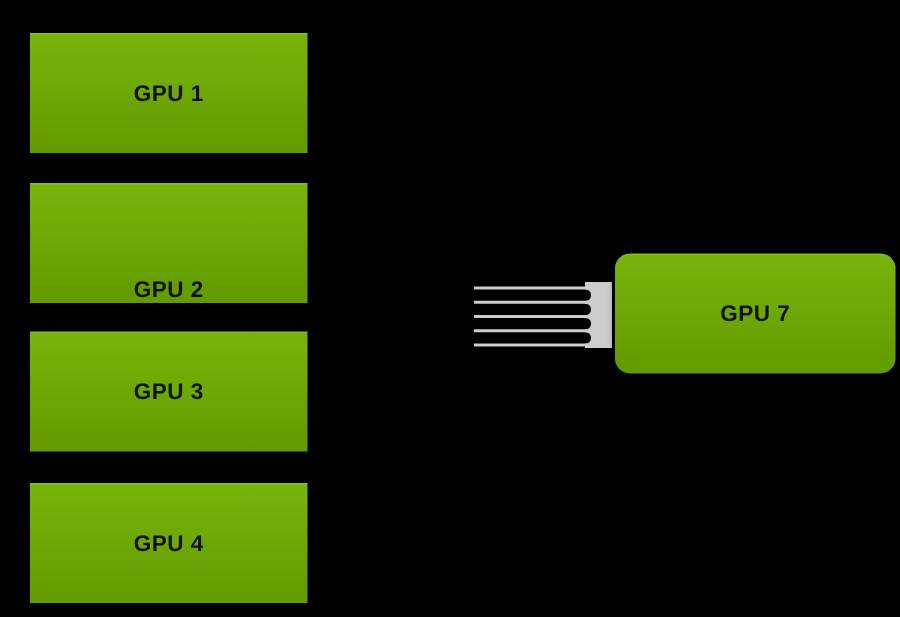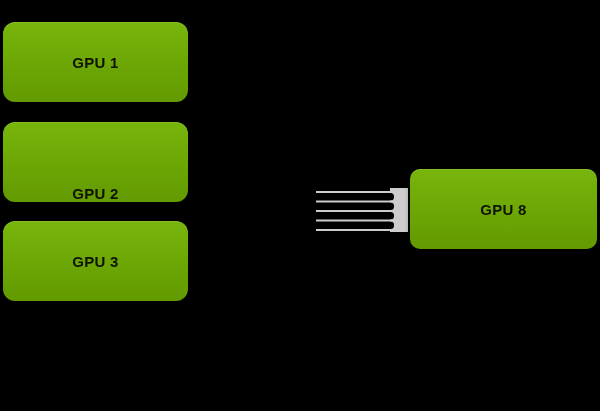--- a/index.html
+++ b/index.html
@@ -25,24 +25,24 @@
     color: var(--label-color, #10130
 3);
   }
   .gpu-box .gpu-label {
     font-size: 15px;
     font-weight: bold;
     letter-spacing: 0.3px;
     color: var(--label-color, #101303);
   }
   .left-box {
-    left: 3px;
+    left: 20px;
     width: 185px;
     height: 80px;
-    border-radius: 12px;
+    border-radius: 0;
   }
   .left-box.b0 { top: 22px; }
   .left-box.b1 { top: 122px; align-items: flex-end; }
   .left-box.b2 { top: 221px; }
   .left-box.b3 { top: 322px; }
   .right-box {
     left: 410px;
     top: 169px;
     width: 187px;
     height: 80px;
@@ -64,31 +64,34 @@
 
   <div class="gpu-box left-box b0">
     <span class="gpu-label">GPU 1</span>
   </div>
   <div class="gpu-box left-box b1">
     <span class="gpu-label">GPU 2</span>
   </div>
   <div class="gpu-box left-box b2">
     <span class="gpu-label">GPU 3</span>
   </div>
+  <div class="gpu-box left-box b3">
+    <span class="gpu-label">GPU 4</span>
+  </div>
 
   <svg class="bus-svg" viewBox="0 0 92 44" xmlns="http://www.w3.org/2000/svg" aria-hidden="true">
       <rect x="74" y="0" width="18" height="44" fill="#cccccc"></rect>
       <rect x="-2" y="5" width="80" height="7.5" fill="#000000" rx="3.5"></rect>
       <rect x="-2" y="14.5" width="80" height="7.5" fill="#000000" rx="3.5"></rect>
       <rect x="-2" y="24" width="80" height="7.5" fill="#000000" rx="3.5"></rect>
       <rect x="-2" y="33.5" width="80" height="7.5" fill="#000000" rx="3.5"></rect>
       <rect x="0" y="3" width="76" height="2" fill="#cccccc"></rect>
       <rect x="0" y="12.5" width="76" height="2" fill="#cccccc"></rect>
       <rect x="0" y="22" width="76" height="2" fill="#cccccc"></rect>
       <rect x="0" y="31.5" width="76" height="2" fill="#cccccc"></rect>
       <rect x="0" y="41" width="76" height="2" fill="#cccccc"></rect>
     </svg>
 
   <div class="gpu-box right-box">
-    <span class="gpu-label">GPU 8</span>
+    <span class="gpu-label">GPU 7</span>
   </div>
 
 </div>
 
 </body></html>

